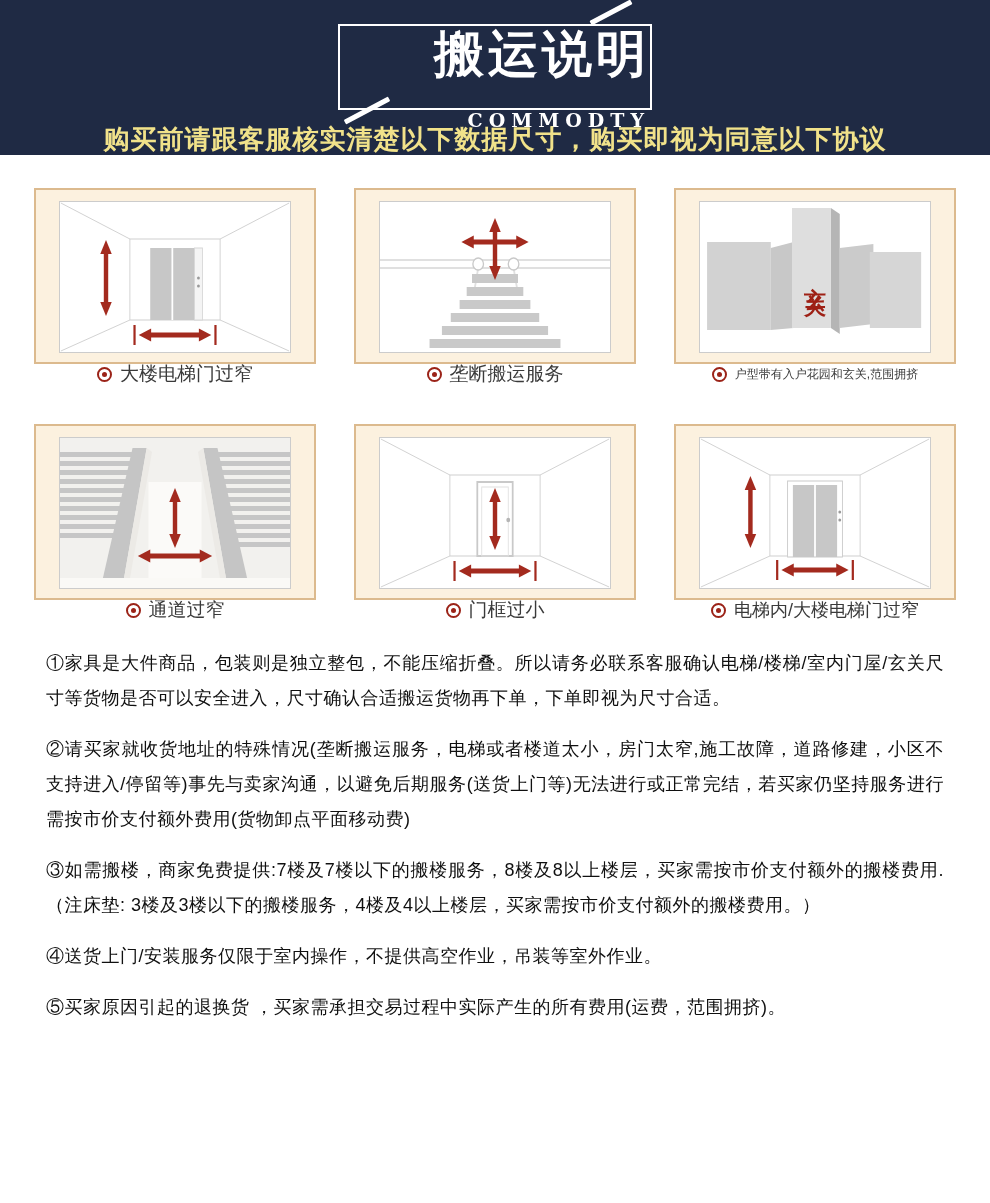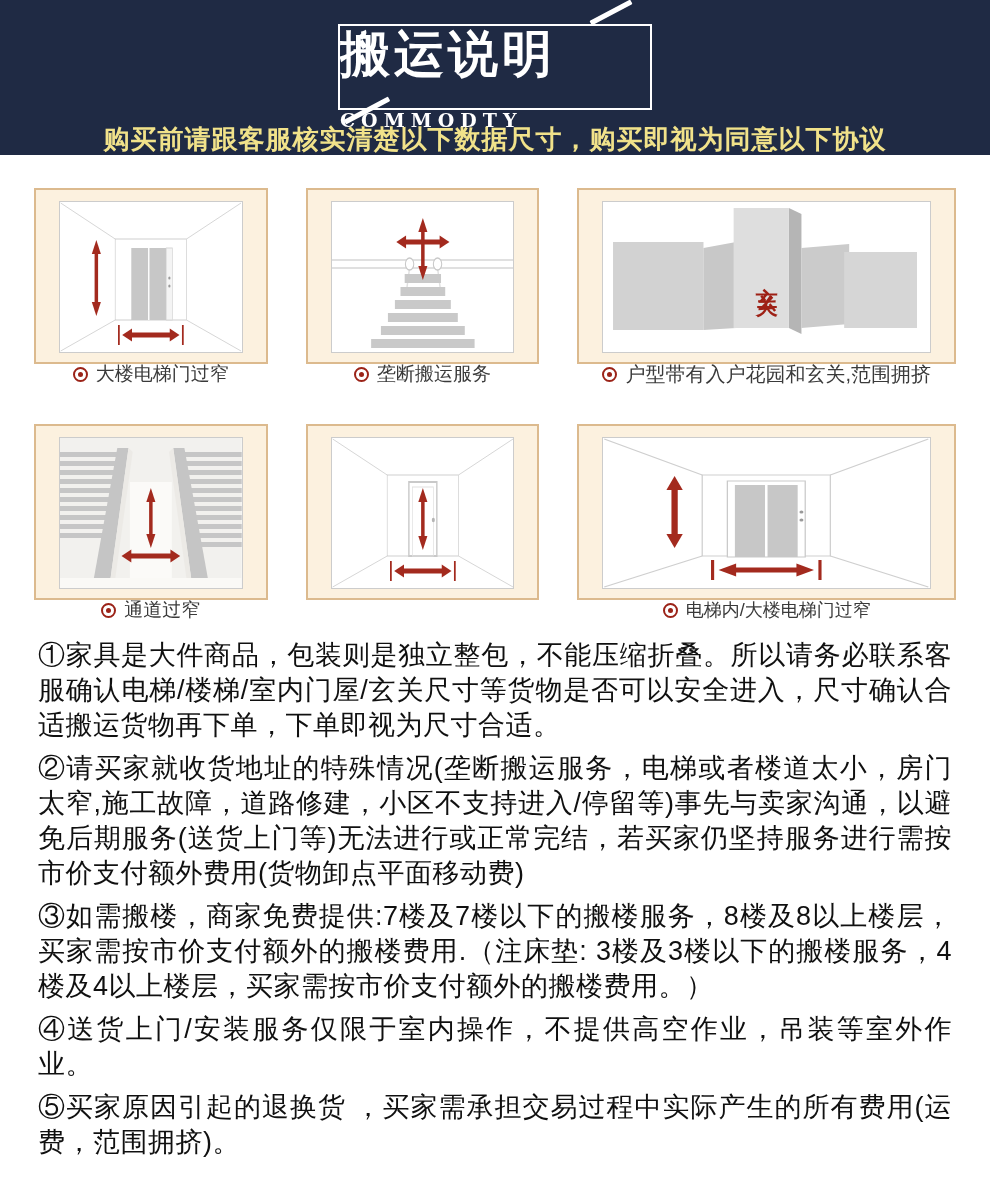--- a/index.html
+++ b/index.html
@@ -15,21 +15,21 @@
     height:155px;
     position:relative;
     overflow:hidden;
   }
   .title-box{
     width:314px;
     margin:0 auto;
     position:relative;
     top:24px;
     border:2px solid #ffffff;
-    text-align:left;
+    text-align:right;
     padding:1px 0 5px;
     box-sizing:border-box;
     height:86px;
   }
   .title{
     color:#ffffff;
     font-family:"DejaVu Serif","Liberation Serif",serif;
     font-weight:700;
     font-size:50px;
     line-height:53px;
@@ -88,21 +88,21 @@
     display:flex;
     align-items:center;
     justify-content:center;
     gap:8px;
   }
   .caption-text{
     font-size:19px;
     color:#3a3a3a;
     white-space:nowrap;
   }
-  .panel:nth-child(3) .caption-text{font-size:20px;}
+  .panel:nth-child(3) .caption-text{font-size:12px;}
   .panel:nth-child(6) .caption-text{font-size:18px;}
   .bullet{
     width:11px;height:11px;
     border:2px solid #9b2318;
     border-radius:50%;
     position:relative;
     flex:0 0 auto;
   }
   .bullet::after{
     content:"";
@@ -125,22 +125,22 @@
     height:64%;
     display:flex;
     align-items:center;
     justify-content:center;
   }
   
   .terms{
     padding:30px 30px 34px;
   }
   .terms p{
-    margin:8px;
-    font-size:27px;
+    margin:16px;
+    font-size:18px;
     line-height:35px;
     color:#101010;
     letter-spacing:0.5px;
     text-align:justify;
   }
 </style>
 </head>
 <body>
 
 <div class="header">
@@ -308,20 +308,24 @@
           <polygon points="130,50 123.5,64 136.5,64"></polygon>
             <polygon points="130,112 123.5,98 136.5,98"></polygon>
           <rect x="101" y="130.5" width="58" height="5"></rect>
           <polygon points="89,133 103,126.5 103,139.5"></polygon>
             <polygon points="171,133 157,126.5 157,139.5"></polygon>
           <rect x="83" y="123" width="2.5" height="20"></rect>
             <rect x="174.5" y="123" width="2.5" height="20"></rect>
         </g>
       </svg>
     </div>
+    <div class="caption">
+      <span class="bullet"></span>
+      <span class="caption-text">门框过小</span>
+    </div>
   </div>
 
   <div class="panel">
     <div class="sketch">
       <svg viewBox="0 0 260 150" preserveAspectRatio="none">
         <g stroke="#cfcfcf" fill="none" stroke-width="1">
           <rect x="79" y="37" width="102" height="81"></rect>
           <line x1="1" y1="1" x2="79" y2="37"></line>
             <line x1="259" y1="1" x2="181" y2="37"></line>
           <line x1="1" y1="149" x2="79" y2="118"></line>

